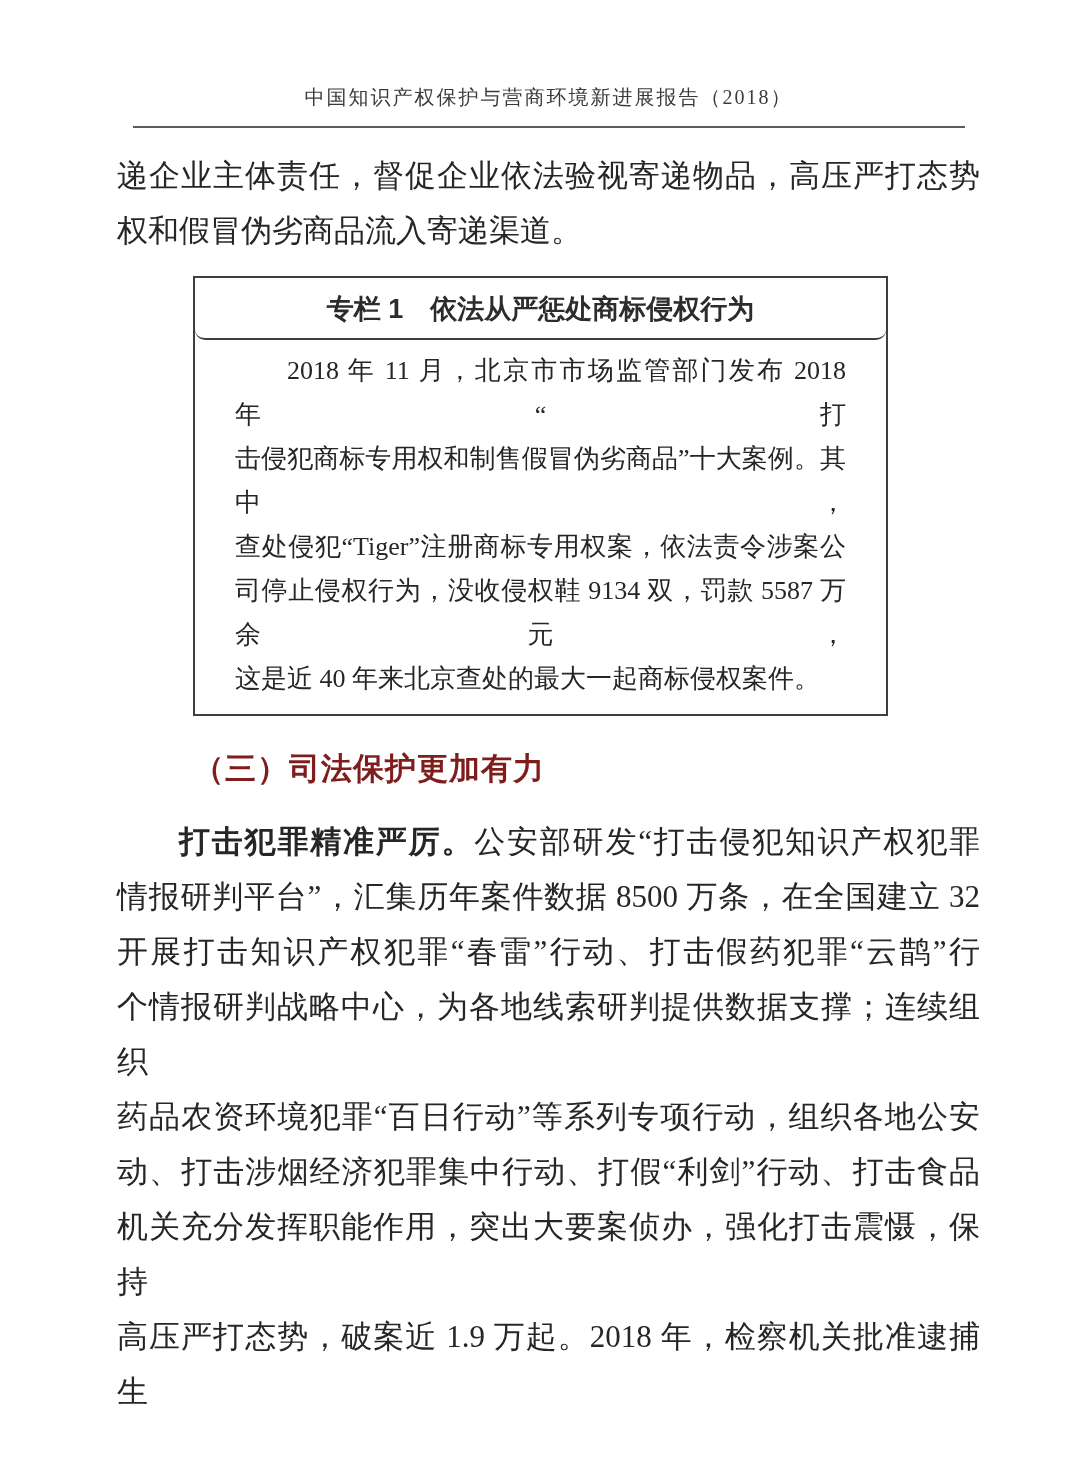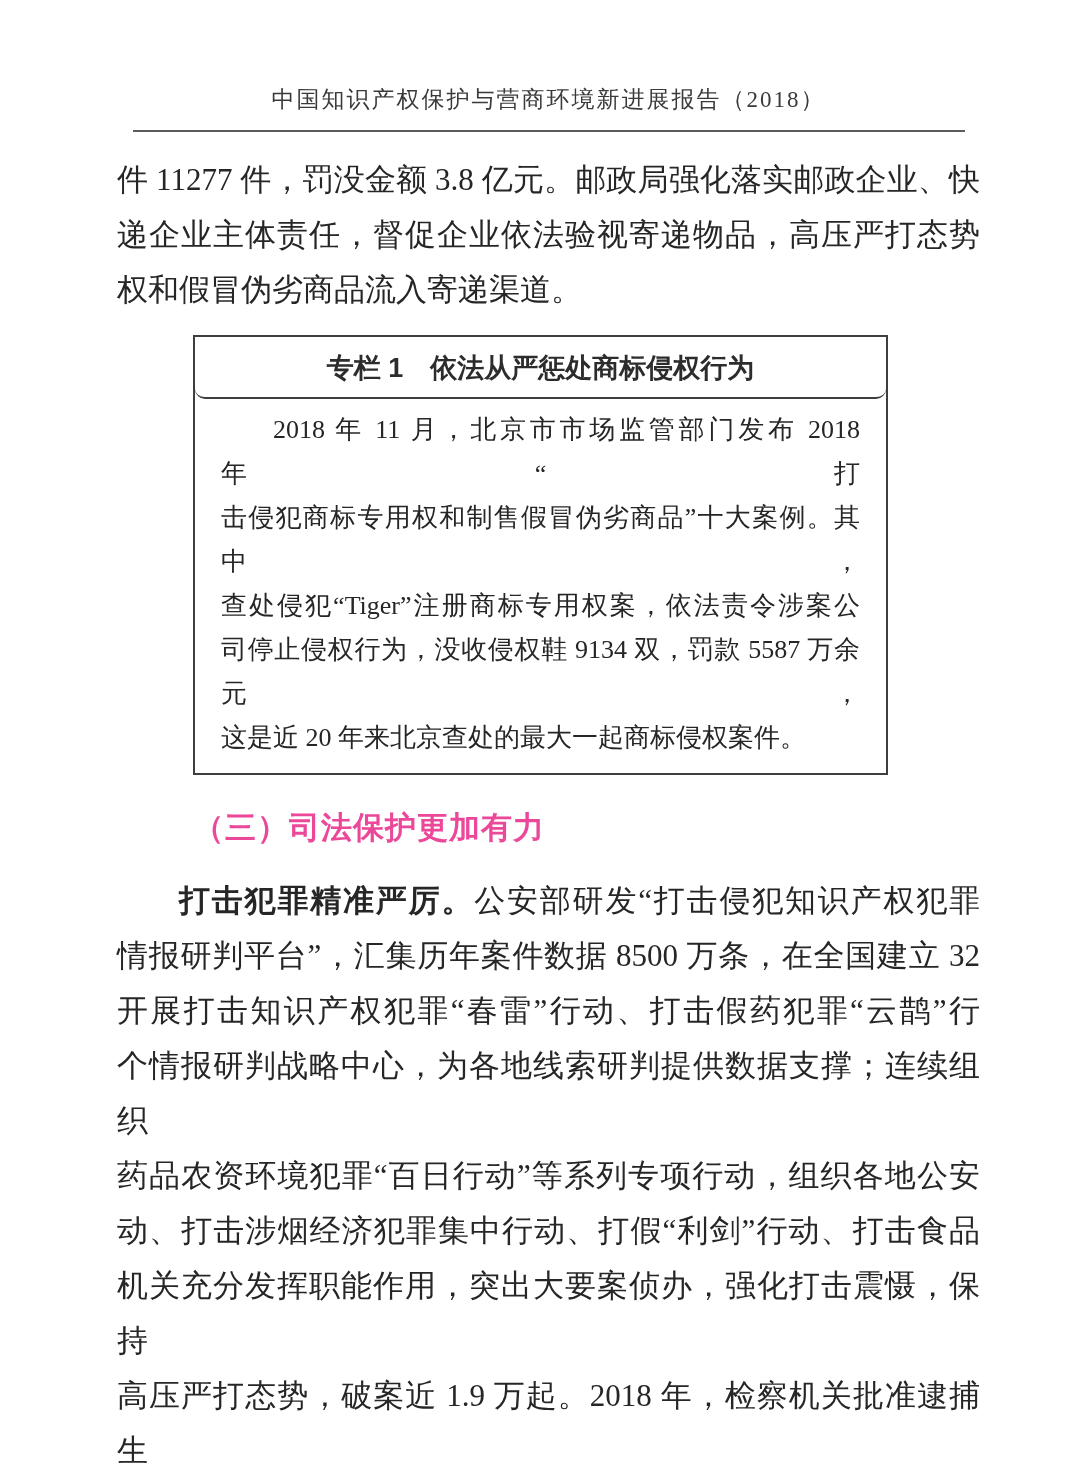--- a/index.html
+++ b/index.html
@@ -14,21 +14,21 @@
     margin: 0 auto;
     background: #ffffff;
     box-sizing: border-box;
     padding: 84px 100px 0 117px;
     font-family: "Liberation Serif", "DejaVu Serif", serif;
     color: #262626;
     overflow: hidden;
   }
   .header-title {
     text-align: center;
-    font-size: 23px;
+    font-size: 20px;
     letter-spacing: 2px;
     color: #3a3a3a;
     font-weight: normal;
   }
   .header-rule {
     margin: 15px auto 0;
     width: 832px;
     border: none;
     border-top: 2px solid #5c5c5c;
     height: 0;
@@ -61,58 +61,57 @@
     text-align: center;
     font-family: "Liberation Sans", "DejaVu Sans", sans-serif;
     font-weight: bold;
     font-size: 27px;
     color: #2c2c2c;
     padding: 13px 0 11px;
     border-bottom: 2px solid #3e3e3e;
     border-radius: 10px;
   }
   .feature-box-body {
-    padding: 9px 26px 13px;
+    padding: 9px 40px 13px;
     font-size: 26px;
     line-height: 44px;
   }
 
   .section-heading {
     margin: 32px 0 0 76px;
     font-family: "Liberation Sans", "DejaVu Sans", sans-serif;
     font-weight: bold;
     font-size: 31px;
-    color: #ec4899;
+    color: #7f1d1d;
     letter-spacing: 1px;
   }
 
   .para-2 { margin-top: 24px; }
 </style>
 </head>
 <body>
 
 <div class="page">
 
   <div class="header-title">中国知识产权保护与营商环境新进展报告（2018）</div>
   <hr class="header-rule">
 
   <div class="para para-1">
-    <div class="line">件 11277 件，罚没金额 3.8 亿元。邮政局强化落实邮政企业、快</div>
     <div class="line">递企业主体责任，督促企业依法验视寄递物品，高压严打态势</div>
     <div class="line no-stretch">权和假冒伪劣商品流入寄递渠道。</div>
   </div>
 
   <div class="feature-box">
     <div class="feature-box-title">专栏 1　依法从严惩处商标侵权行为</div>
     <div class="feature-box-body">
       <div class="line indent">2018 年 11 月，北京市市场监管部门发布 2018 年“打</div>
       <div class="line">击侵犯商标专用权和制售假冒伪劣商品”十大案例。其中，</div>
       <div class="line">查处侵犯“Tiger”注册商标专用权案，依法责令涉案公</div>
       <div class="line">司停止侵权行为，没收侵权鞋 9134 双，罚款 5587 万余元，</div>
-      <div class="line no-stretch">这是近 20 年来北京查处的最大一起商标侵权案件。</div>
+      <div class="line no-stretch">这是近 40 年来北京查处的最大一起商标侵权案件。</div>
     </div>
   </div>
 
   <div class="section-heading">（三）司法保护更加有力</div>
 
   <div class="para para-2">
     <div class="line indent">
       <span class="lead-bold">打击犯罪精准严厉。</span><span>公安部研发“打击侵犯知识产权犯罪</span>
     </div>
     <div class="line">情报研判平台”，汇集历年案件数据 8500 万条，在全国建立 32</div>

